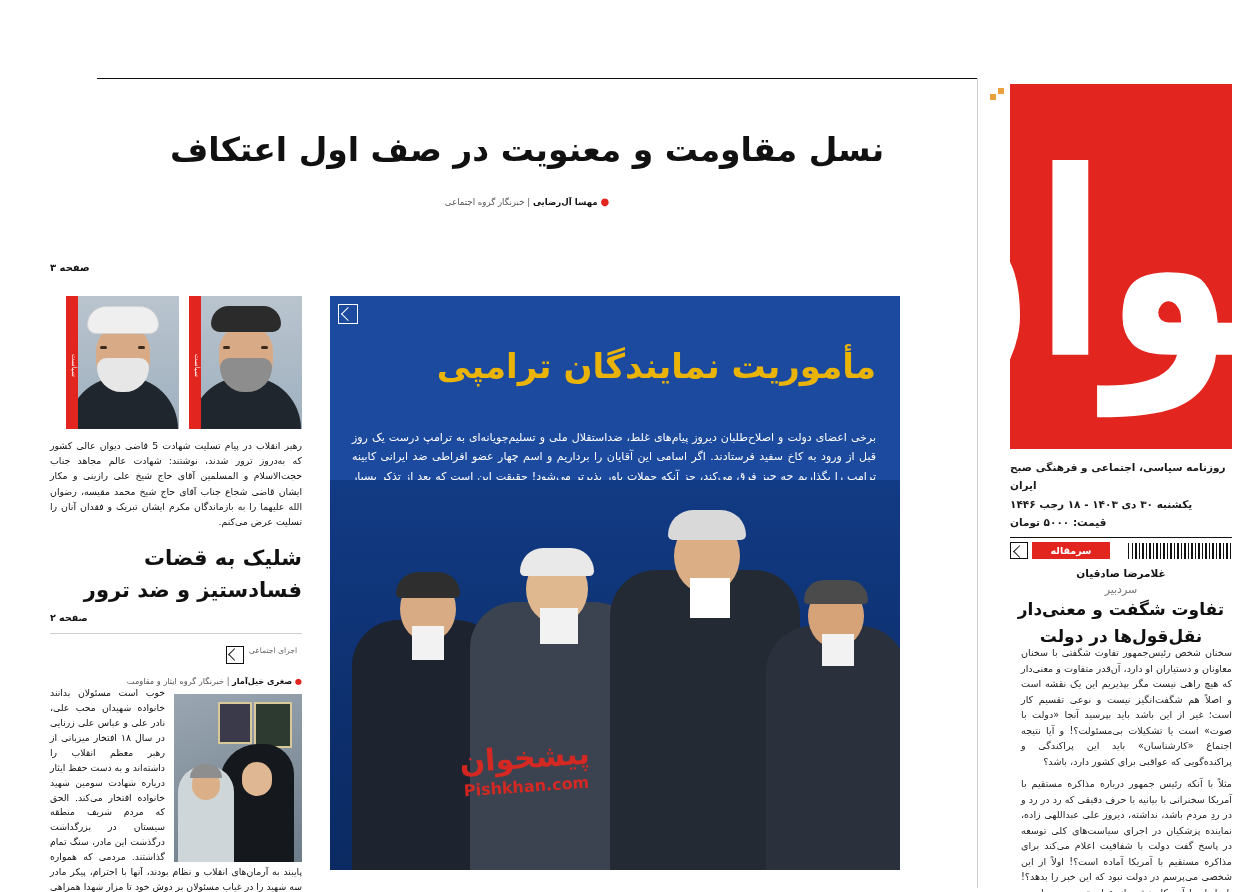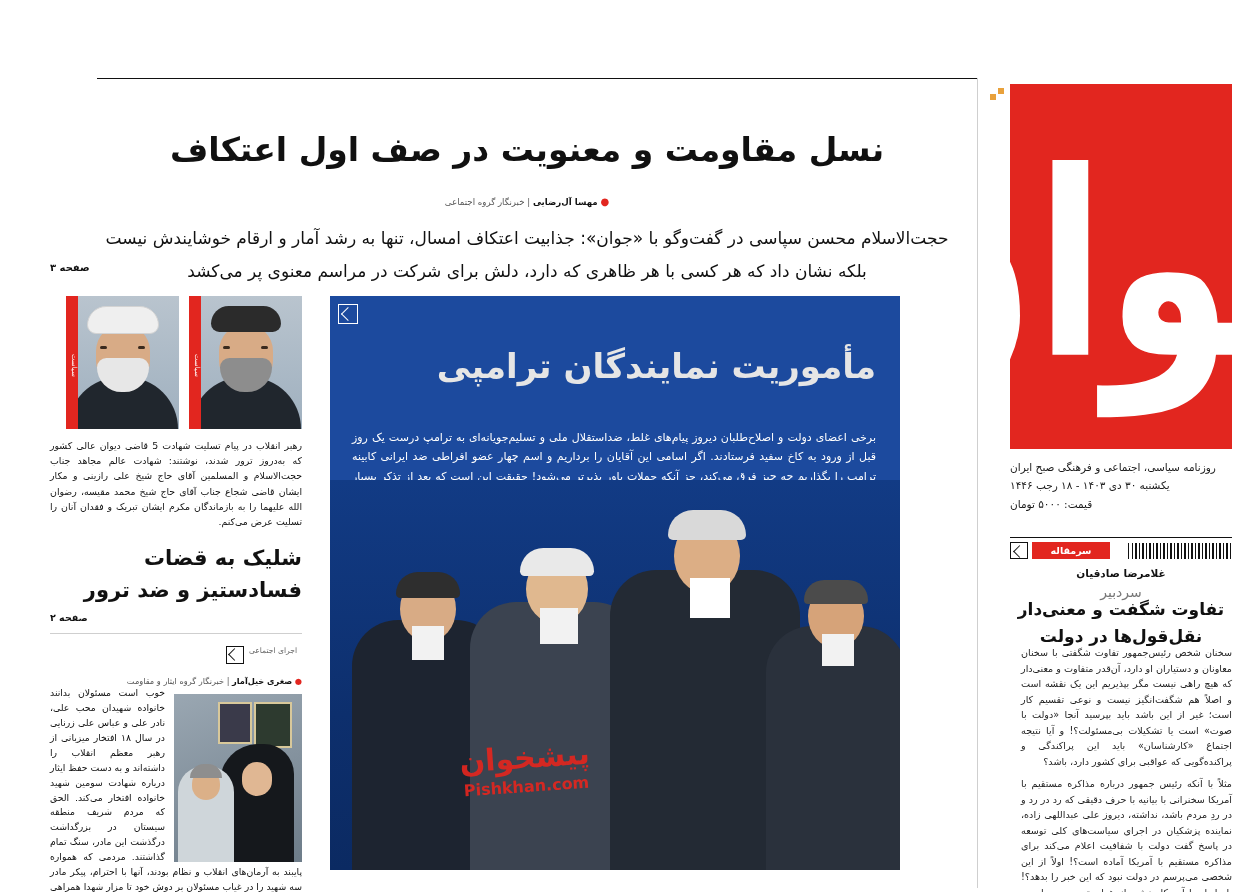--- a/index.html
+++ b/index.html
@@ -41,21 +41,21 @@
     position:absolute; top:88px; right:246px; width:16px; height:14px;
   }
   .logo-corner i { display:block; position:absolute; width:6px; height:6px; background:#e9a13b; }
   .logo-corner i:nth-child(1){ right:0; top:0; }
   .logo-corner i:nth-child(2){ right:8px; top:6px; }
 
   .masthead-meta {
     position:absolute; top:458px; right:18px; width:222px;
     text-align:left; direction:rtl;
     font-size:10.5px; line-height:1.75; color:#1a1a1a;
-    font-weight:normal;
+    font-weight:bold;
   }
   .masthead-meta div { text-align:left; }
 
   .meta-rule { position:absolute; top:537px; right:18px; width:222px; height:1px; background:#111; }
 
   
   .editorial-bar {
     position:absolute; top:542px; right:18px; width:222px; height:18px;
   }
   .barcode { position:absolute; right:0; top:1px; width:104px; height:16px;
@@ -73,21 +73,21 @@
     content:""; position:absolute; left:4px; top:4px; width:8px; height:8px;
     border-left:1.5px solid #111; border-bottom:1.5px solid #111;
     transform:rotate(45deg);
   }
 
   .editorial-author {
     position:absolute; top:566px; right:18px; width:222px; text-align:center;
     font-size:10px; line-height:1.5;
   }
   .editorial-author .name { font-weight:bold; font-size:10.5px; }
-  .editorial-author .role { color:#777; font-size:14px; }
+  .editorial-author .role { color:#777; font-size:11px; }
 
   .editorial-title {
     position:absolute; top:596px; right:18px; width:222px; text-align:center;
     font-size:17px; font-weight:bold; line-height:1.6; color:#111;
   }
   .editorial-body {
     position:absolute; top:645px; right:18px; width:222px;
     font-size:9.6px; line-height:1.62; text-align:justify;
     color:#1c1c1c;
   }
@@ -195,21 +195,21 @@
     position:absolute; top:296px; right:350px; width:570px; height:574px;
     background:#1c4a9e; overflow:hidden;
   }
   .cover-mark { position:absolute; top:8px; left:8px; width:18px; height:18px; border:1.6px solid #fff; }
   .cover-mark::after{
     content:""; position:absolute; left:4px; top:4px; width:9px; height:9px;
     border-left:1.6px solid #fff; border-bottom:1.6px solid #fff; transform:rotate(45deg);
   }
   .cover-title {
     position:absolute; top:48px; right:24px; width:520px; text-align:right;
-    color:#e5e5e5; font-size:34px; font-weight:bold; line-height:1.35; direction:rtl;
+    color:#eab308; font-size:34px; font-weight:bold; line-height:1.35; direction:rtl;
   }
   .cover-deck {
     position:absolute; top:132px; right:24px; width:524px; text-align:justify;
     color:#fff; font-size:11px; line-height:1.75; direction:rtl;
   }
   .cover-photo { position:absolute; left:0; right:0; bottom:0; height:390px; }
   .cp-bg { position:absolute; inset:0; background:linear-gradient(180deg,#123b85 0%,#0d2f6d 60%,#0b2a62 100%); }
   .person { position:absolute; bottom:0; }
   .p-body { position:absolute; bottom:0; left:0; border-radius:46px 46px 0 0; }
   .p-head { position:absolute; border-radius:50%; }
@@ -274,21 +274,20 @@
 
   <h1 class="lead-title">نسل مقاومت و معنویت در صف اول اعتکاف</h1>
 
   <div class="lead-byline">
     <span class="dot">●</span>
     <span class="nm">مهسا آل‌رضایی</span>
     <span>|</span>
     <span>خبرنگار گروه اجتماعی</span>
   </div>
 
-  <div class="lead-deck">حجت‌الاسلام محسن سپاسی در گفت‌وگو با «جوان»: جذابیت اعتکاف امسال، تنها به رشد آمار و ارقام خوشایندش نیست بلکه نشان داد که هر کسی با هر ظاهری که دارد، دلش برای شرکت در مراسم معنوی پر می‌کشد</div>
   <div class="lead-page-ref">صفحه ۳</div>
 
   <div class="left-col">
 
     <div class="portrait-row">
       <div class="portrait">
         <div class="face">
           <div class="f-bg"></div>
           <div class="f-shoulder"></div>
           <div class="f-head"></div>

